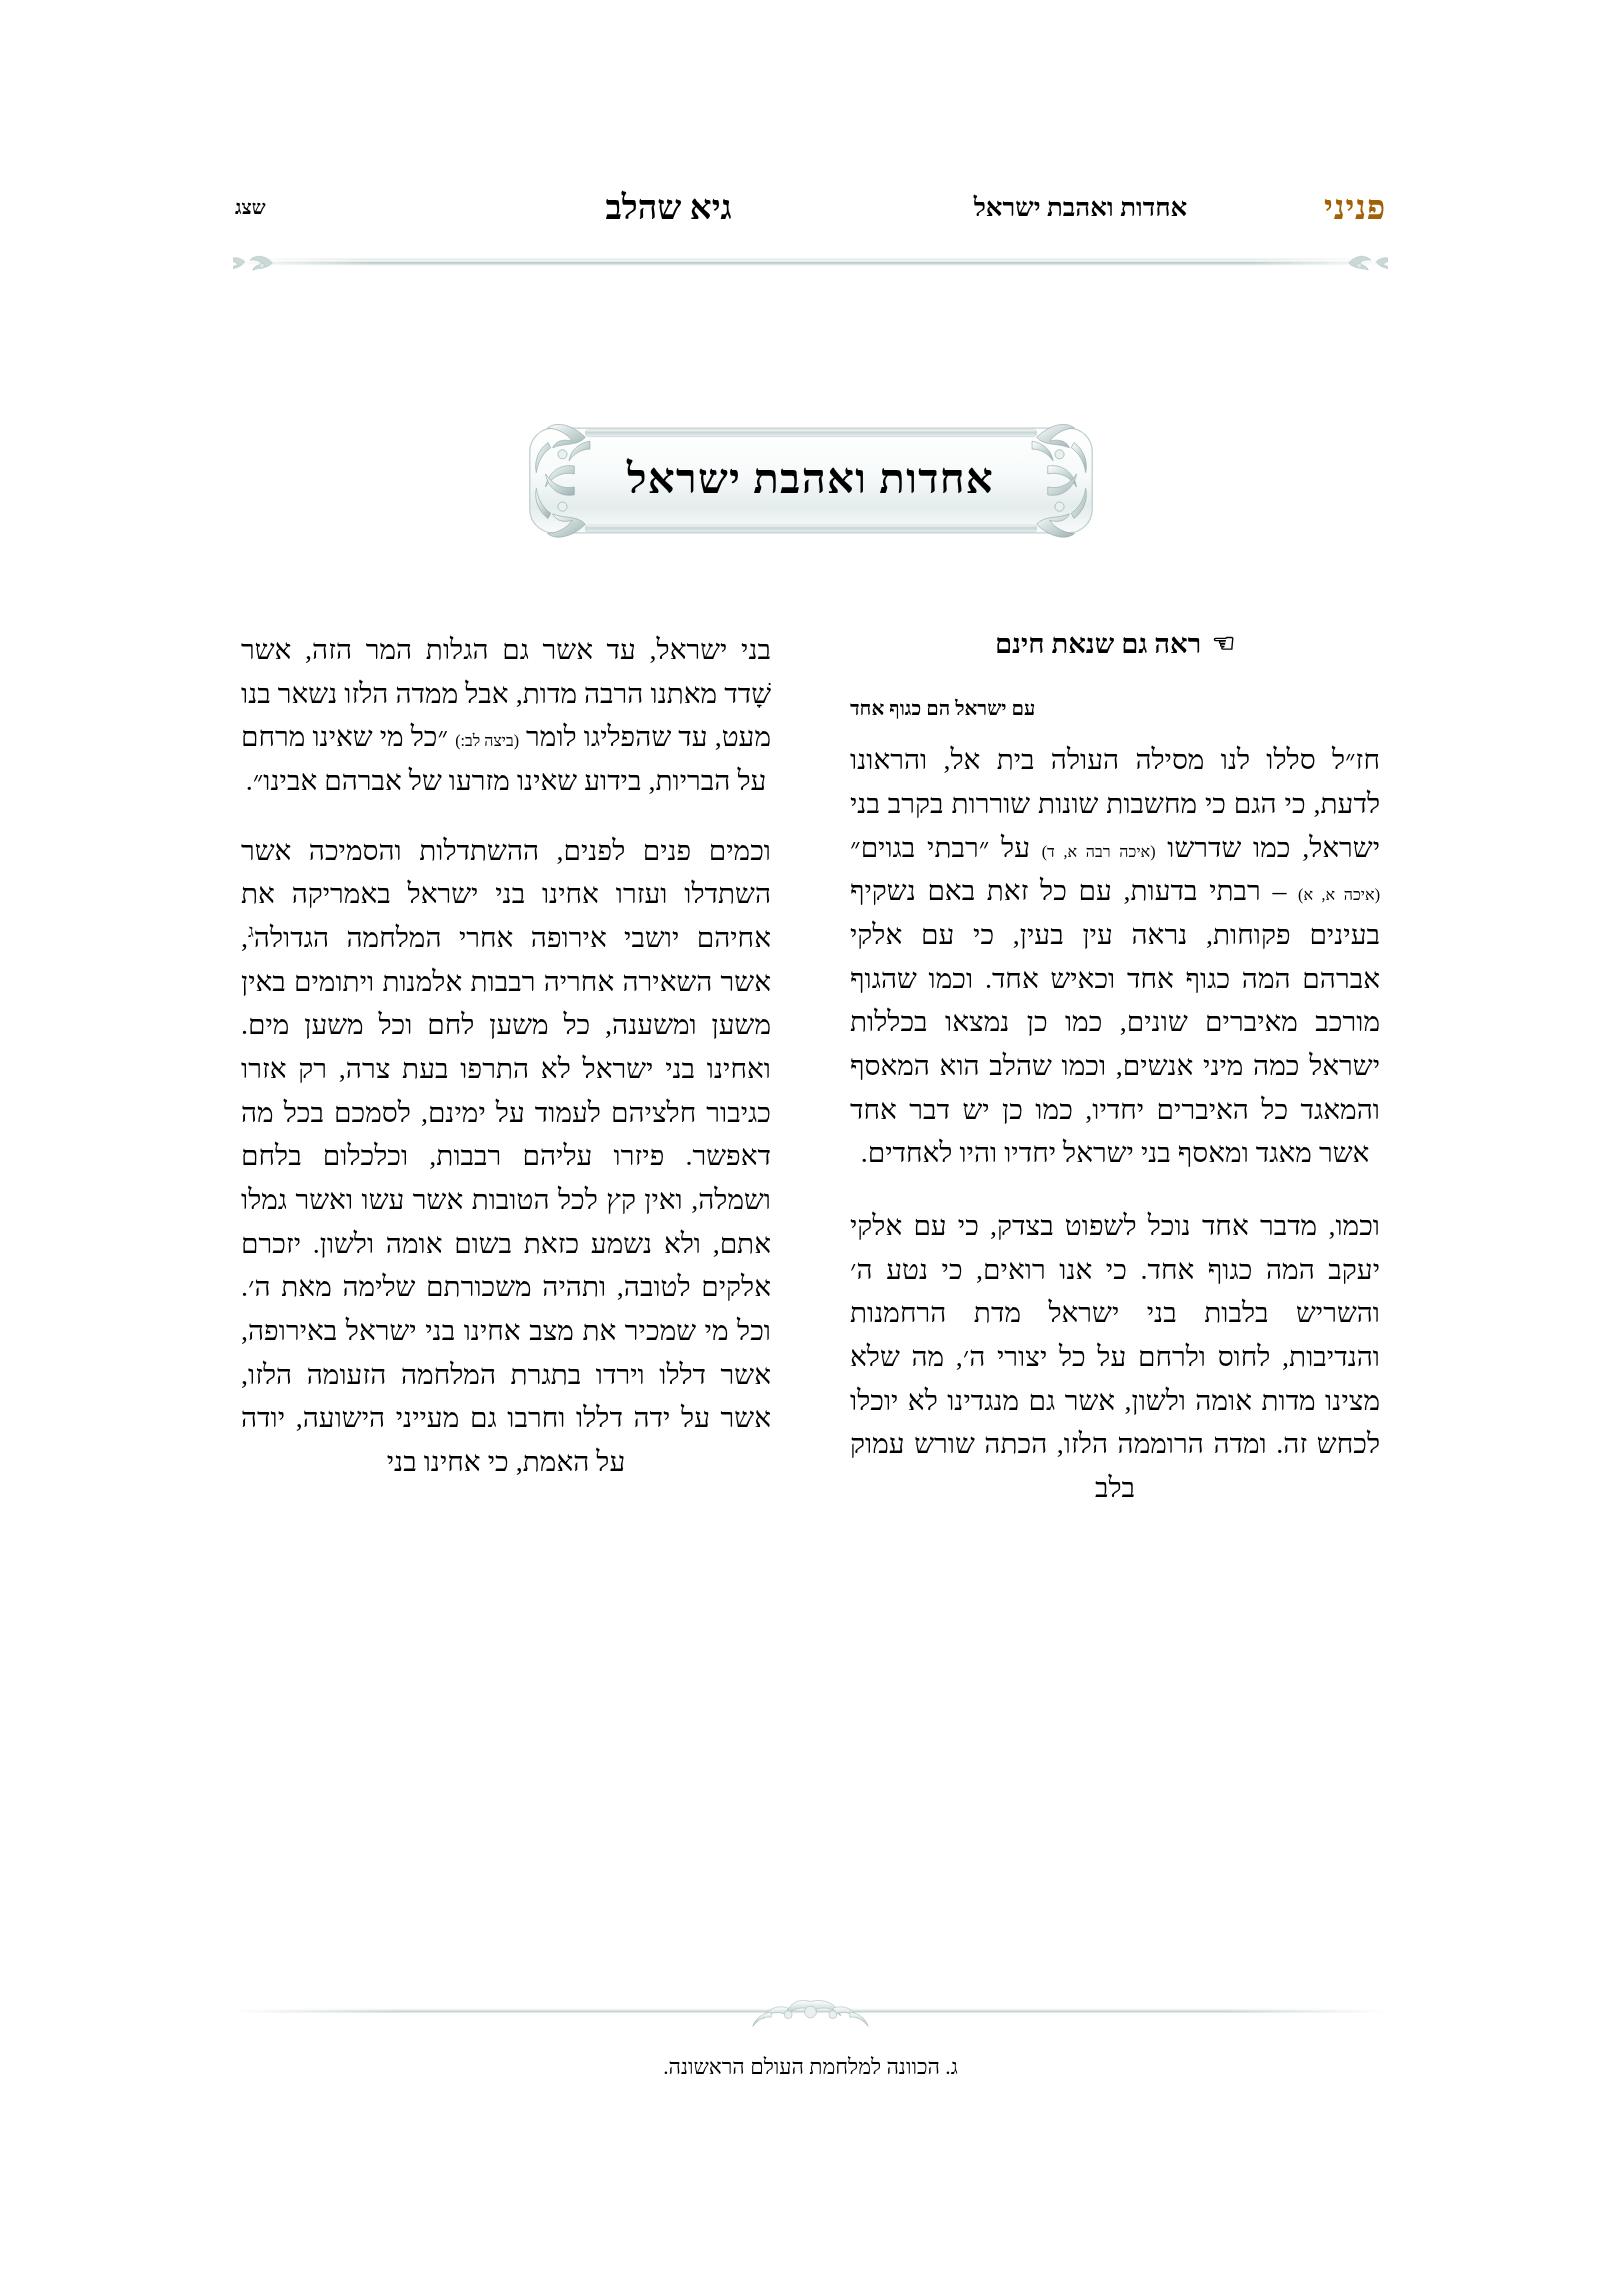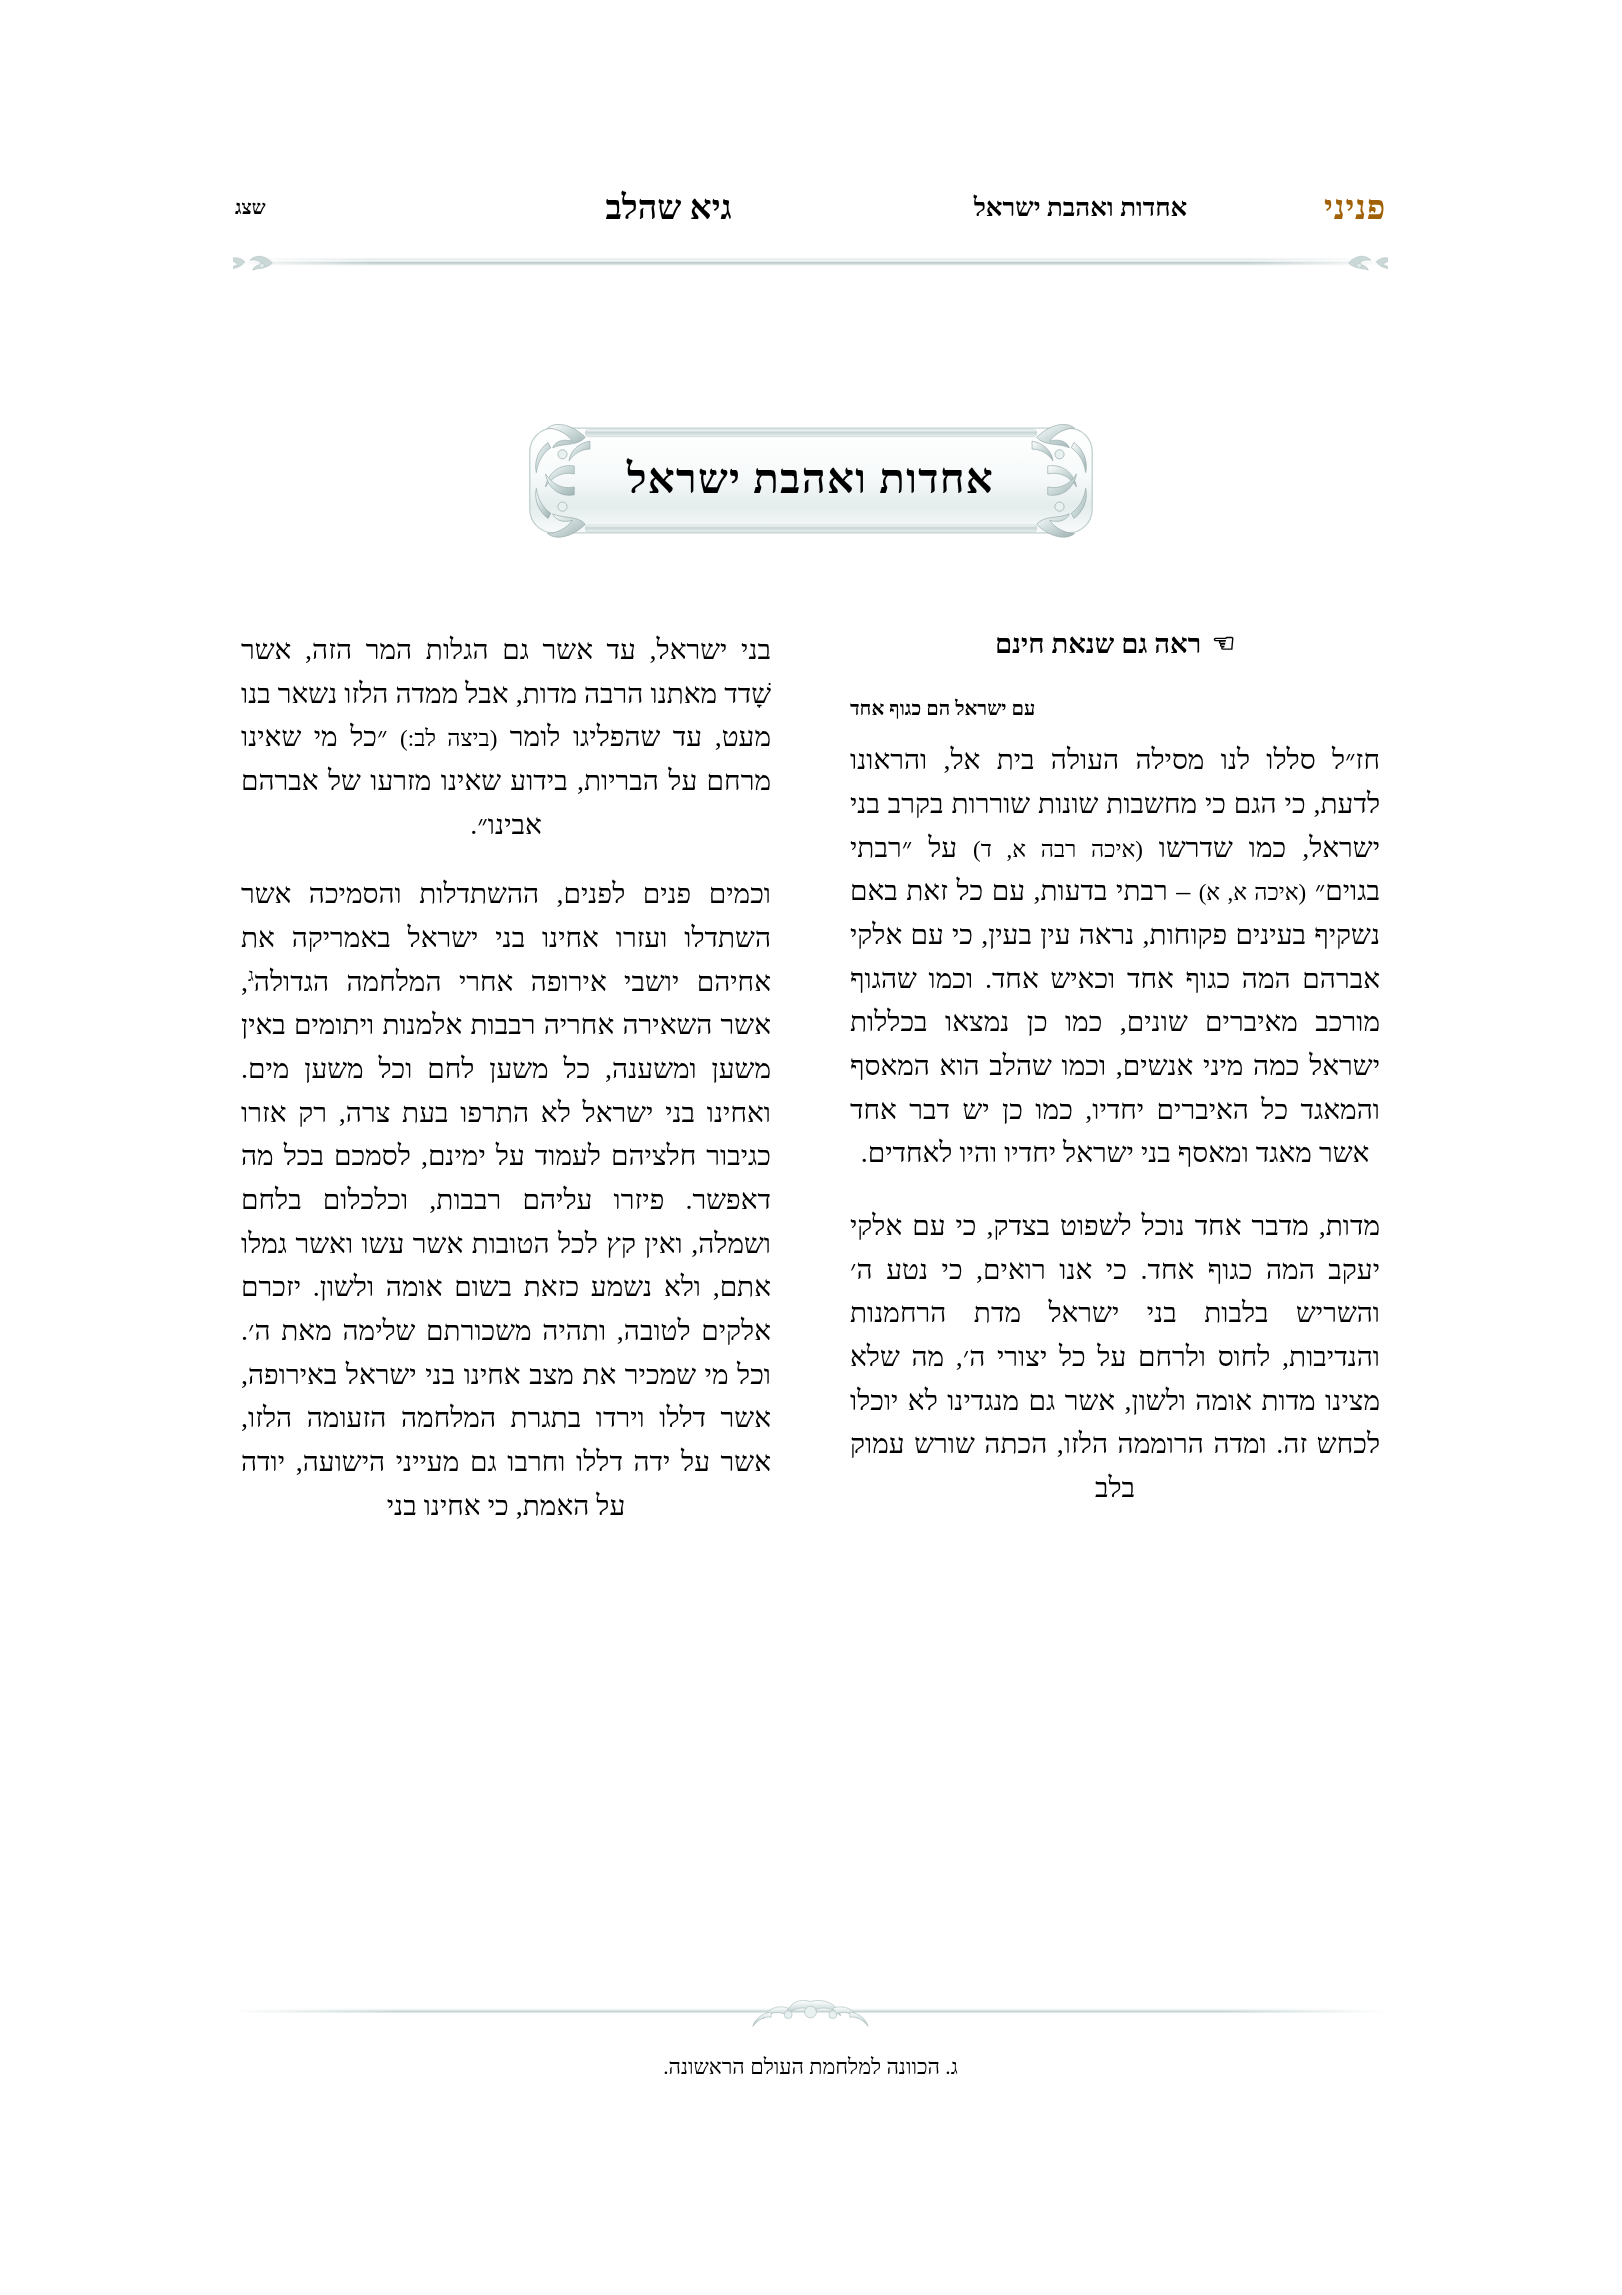--- a/index.html
+++ b/index.html
@@ -137,21 +137,21 @@
     text-align: justify;
     text-align-last: center;
     margin: 0 0 29px 0;
     color: #000;
   }
   p.body.tight { margin-bottom: 26px; }
   .lead {
     font-weight: normal;
   }
   .cite {
-    font-size: 23px;
+    font-size: 16px;
   }
   .fn-mark {
     font-size: 17.7px;
     vertical-align: super;
   }
 
   
   .foot-rule {
     position: absolute;
     top: 1999px;
@@ -287,21 +287,21 @@
 
       <div class="sec-head">
         <span class="hand-icon">☞</span>
         <span>ראה גם שנאת חינם</span>
       </div>
 
       <div class="sub-head">עם ישראל הם כגוף אחד</div>
 
       <p class="body"><span class="lead">חז״ל</span><span> סללו לנו מסילה העולה בית אל, והראונו לדעת, כי הגם כי מחשבות שונות שוררות בקרב בני ישראל, כמו שדרשו </span><span class="cite">(איכה רבה א, ד)</span><span> על ״רבתי בגוים״ </span><span class="cite">(איכה א, א)</span><span> – רבתי בדעות, עם כל זאת באם נשקיף בעינים פקוחות, נראה עין בעין, כי עם אלקי אברהם המה כגוף אחד וכאיש אחד. וכמו שהגוף מורכב מאיברים שונים, כמו כן נמצאו בכללות ישראל כמה מיני אנשים, וכמו שהלב הוא המאסף והמאגד כל האיברים יחדיו, כמו כן יש דבר אחד אשר מאגד ומאסף בני ישראל יחדיו והיו לאחדים.</span></p>
 
-      <p class="body"><span class="lead">מדות,</span><span> מדבר אחד נוכל לשפוט בצדק, כי עם אלקי יעקב המה כגוף אחד. כי אנו רואים, כי נטע ה׳ והשריש בלבות בני ישראל מדת הרחמנות והנדיבות, לחוס ולרחם על כל יצורי ה׳, מה שלא מצינו מדות אומה ולשון, אשר גם מנגדינו לא יוכלו לכחש זה. ומדה הרוממה הלזו, הכתה שורש עמוק בלב</span></p>
+      <p class="body"><span class="lead">וכמו,</span><span> מדבר אחד נוכל לשפוט בצדק, כי עם אלקי יעקב המה כגוף אחד. כי אנו רואים, כי נטע ה׳ והשריש בלבות בני ישראל מדת הרחמנות והנדיבות, לחוס ולרחם על כל יצורי ה׳, מה שלא מצינו מדות אומה ולשון, אשר גם מנגדינו לא יוכלו לכחש זה. ומדה הרוממה הלזו, הכתה שורש עמוק בלב</span></p>
 
     </div>
 
     <div class="col">
 
       <p class="body tight"><span>בני ישראל, עד אשר גם הגלות המר הזה, אשר שָׁדד מאתנו הרבה מדות, אבל ממדה הלזו נשאר בנו מעט, עד שהפליגו לומר </span><span class="cite">(ביצה לב:)</span><span> ״כל מי שאינו מרחם על הבריות, בידוע שאינו מזרעו של אברהם אבינו״.</span></p>
 
       <p class="body"><span class="lead">וכמים</span><span> פנים לפנים, ההשתדלות והסמיכה אשר השתדלו ועזרו אחינו בני ישראל באמריקה את אחיהם יושבי אירופה אחרי המלחמה הגדולה</span><span class="fn-mark">ג</span><span>, אשר השאירה אחריה רבבות אלמנות ויתומים באין משען ומשענה, כל משען לחם וכל משען מים. ואחינו בני ישראל לא התרפו בעת צרה, רק אזרו כגיבור חלציהם לעמוד על ימינם, לסמכם בכל מה דאפשר. פיזרו עליהם רבבות, וכלכלום בלחם ושמלה, ואין קץ לכל הטובות אשר עשו ואשר גמלו אתם, ולא נשמע כזאת בשום אומה ולשון. יזכרם אלקים לטובה, ותהיה משכורתם שלימה מאת ה׳. וכל מי שמכיר את מצב אחינו בני ישראל באירופה, אשר דללו וירדו בתגרת המלחמה הזעומה הלזו, אשר על ידה דללו וחרבו גם מעייני הישועה, יודה על האמת, כי אחינו בני</span></p>
 
     </div>

